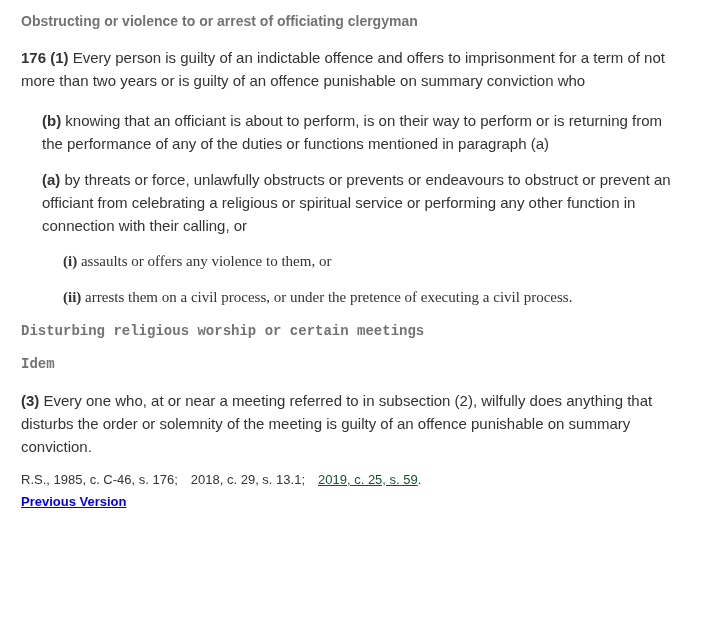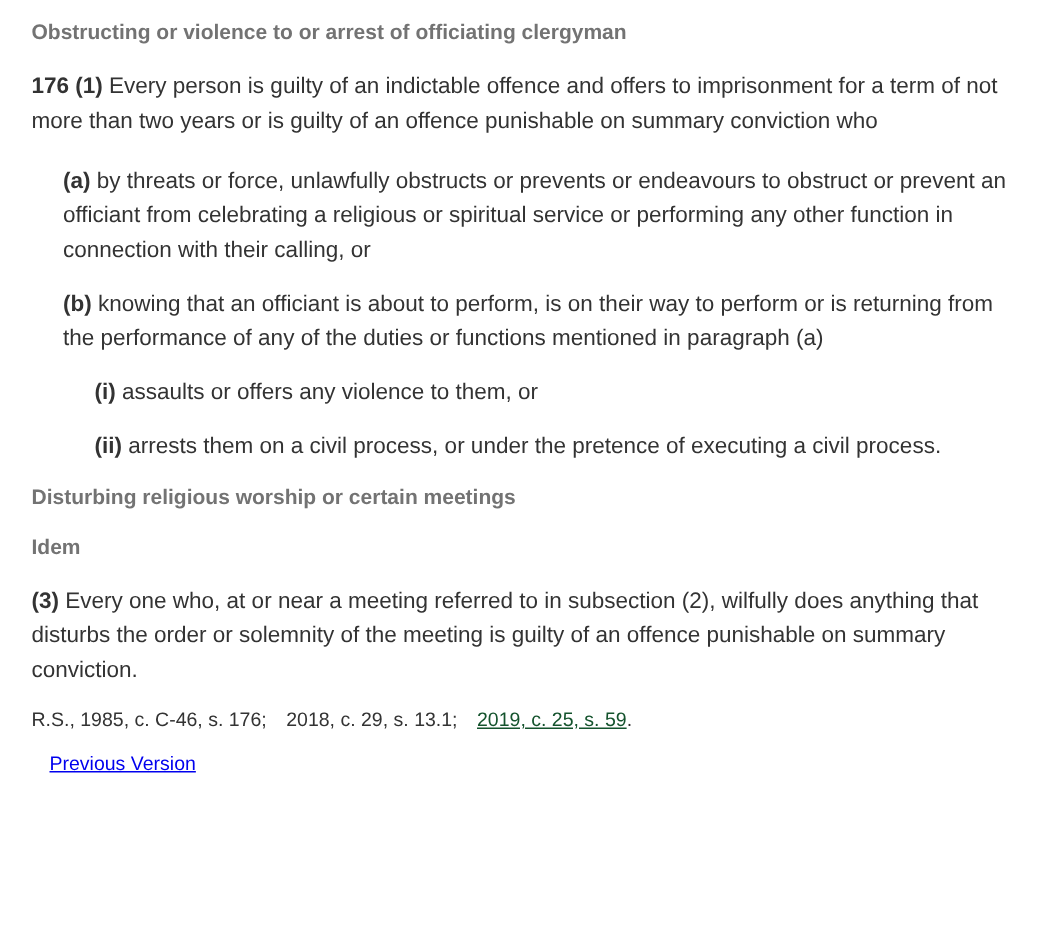--- a/index.html
+++ b/index.html
@@ -16,68 +16,69 @@
     color: #333333;
     overflow: hidden;
   }
   .marginal-note {
     font-size: 14px;
     line-height: 17px;
     font-weight: bold;
     color: #737373;
     margin: 0 0 16px 0;
   }
-  .marginal-note.mid { margin-top: 14px; }
+  .marginal-note.mid { margin-top: 14px; font-family: Liberation Mono, monospace; }
   .para {
     font-size: 15px;
     line-height: 23px;
     margin: 0 0 13px 0;
     max-width: 660px;
   }
   .para b { font-weight: bold; }
   .indent-1 { margin-left: 21px; max-width: 639px; }
-  .indent-2 { margin-left: 42px; max-width: 625px; }
+  .indent-2 { margin-left: 42px; max-width: 625px; font-family: Liberation Serif, serif; }
   .gap-after-sub { margin-bottom: 14px; }
   .section-lead { margin-bottom: 17px; }
   .history-line {
     font-size: 13px;
     line-height: 17px;
     margin: 3px 0 5px 0;
     color: #333333;
     white-space: nowrap;
   }
   .history-item { margin-right: 13px; }
   .history-link {
     color: #14532d;
     text-decoration: underline;
     cursor: pointer;
   }
   .prev-version-line {
     font-size: 13px;
     line-height: 17px;
-    margin: 12px;
+    margin: 0;
+    font-weight: bold;
   }
   .prev-version-link {
     color: #0000ee;
     text-decoration: underline;
     cursor: pointer;
   }
 </style>
 </head>
 <body style="background: rgb(255, 255, 255); color: rgb(51, 51, 51);">
 
 <div>
 
   <h2 class="marginal-note">Obstructing or violence to or arrest of officiating clergyman</h2>
 
   <p class="para section-lead"><b>176 (1)</b> <span>Every person is guilty of an indictable offence and offers to imprisonment for a term of not more than two years or is guilty of an offence punishable on summary conviction who</span></p>
 
+  <p class="para indent-1"><b>(b)</b> <span>knowing that an officiant is about to perform, is on their way to perform or is returning from the performance of any of the duties or functions mentioned in paragraph (a)</span></p>
+
   <p class="para indent-1"><b>(a)</b> <span>by threats or force, unlawfully obstructs or prevents or endeavours to obstruct or prevent an officiant from celebrating a religious or spiritual service or performing any other function in connection with their calling, or</span></p>
-
-  <p class="para indent-1"><b>(b)</b> <span>knowing that an officiant is about to perform, is on their way to perform or is returning from the performance of any of the duties or functions mentioned in paragraph (a)</span></p>
 
   <p class="para indent-2"><b>(i)</b> <span>assaults or offers any violence to them, or</span></p>
 
   <p class="para indent-2 gap-after-sub"><b>(ii)</b> <span>arrests them on a civil process, or under the pretence of executing a civil process.</span></p>
 
   <h2 class="marginal-note mid">Disturbing religious worship or certain meetings</h2>
 
 
   <h2 class="marginal-note mid">Idem</h2>
 

